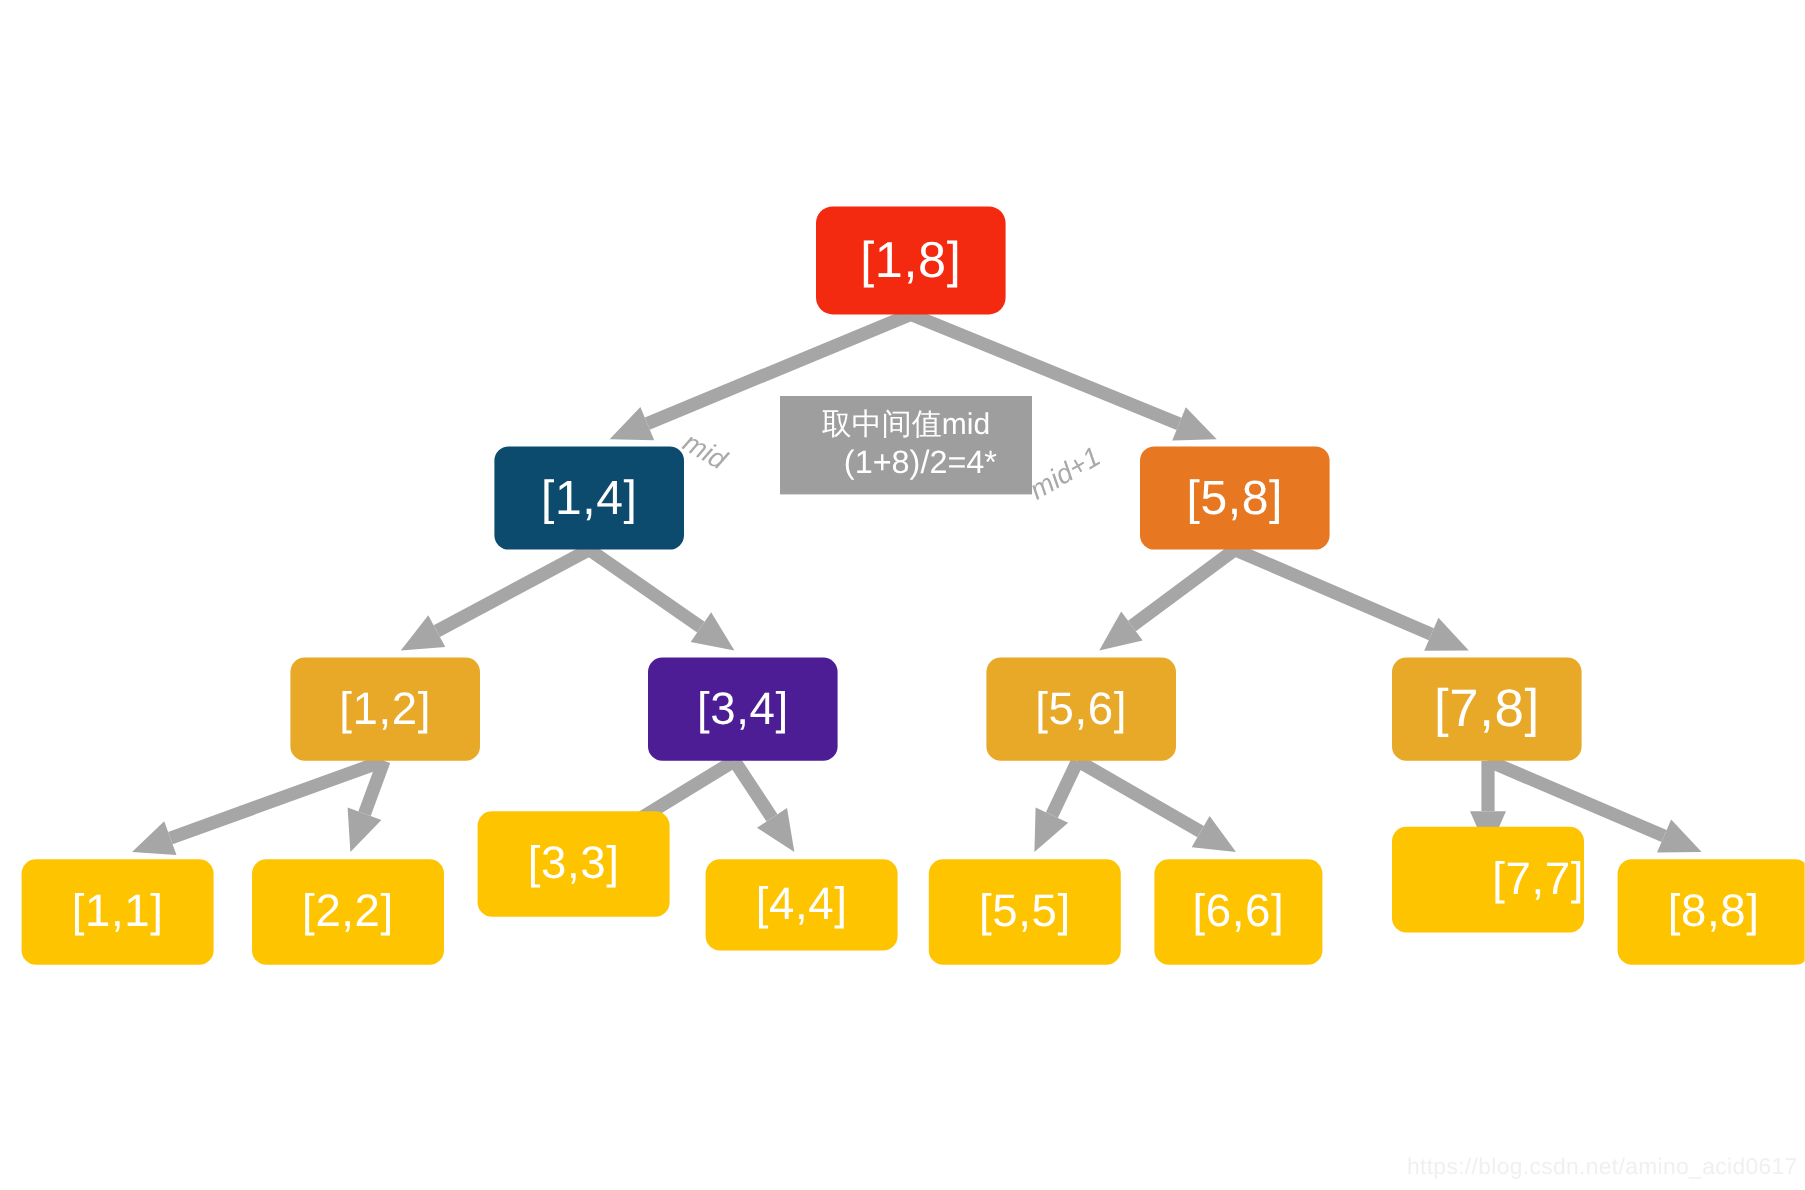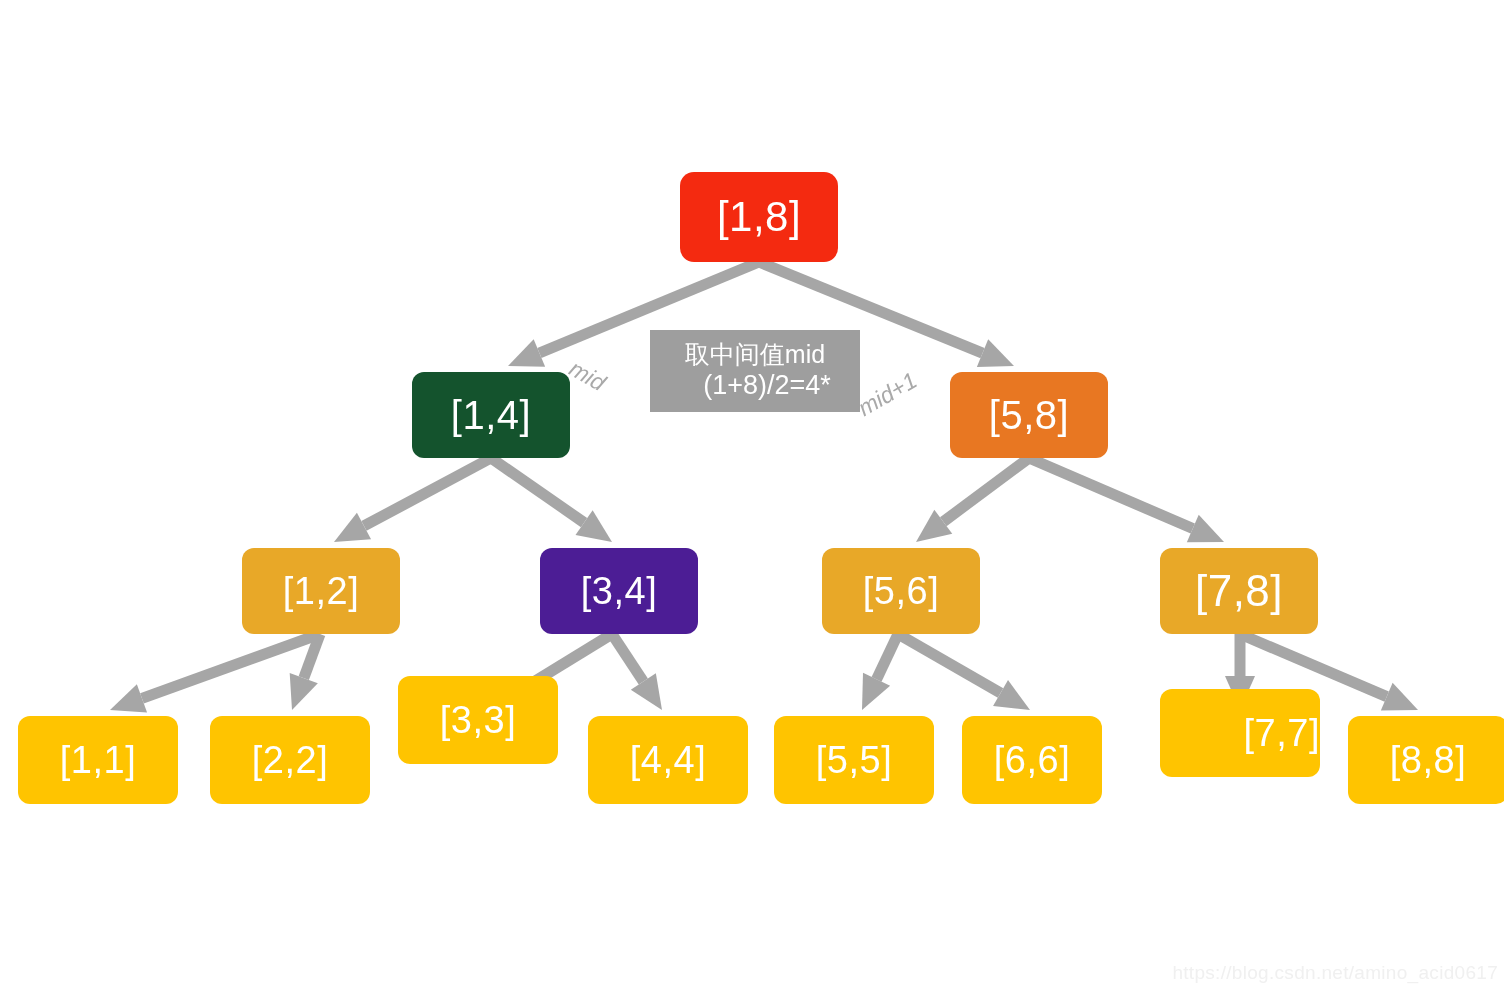--- a/index.html
+++ b/index.html
@@ -152,21 +152,21 @@
       <g>
         <line x1="1240" y1="634" x2="1386.7309250955238" y2="696.6491590295495" stroke="#a6a6a6" stroke-width="11" stroke-linecap="butt"></line>
         <polygon points="1418,710 1380.8408481967956,710.4443391344655 1392.621001994252,682.8539789246336" fill="#a6a6a6"></polygon>
       </g>
     </svg>
 
   <div id="node-layer">
       <div class="node root" style="left: 680px; top: 172px; width: 158px; height: 90px; background: rgb(244, 42, 16); font-size: 42px;">
         <span>[1,8]</span>
       </div>
-      <div class="node" style="left: 412px; top: 372px; width: 158px; height: 86px; background: #14532d; font-size: 40px;">
+      <div class="node" style="left: 412px; top: 372px; width: 158px; height: 86px; background: #0c4a6e; font-size: 40px;">
         <span>[1,4]</span>
       </div>
       <div class="node" style="left: 950px; top: 372px; width: 158px; height: 86px; background: rgb(232, 119, 34); font-size: 40px;">
         <span>[5,8]</span>
       </div>
       <div class="node" style="left: 242px; top: 548px; width: 158px; height: 86px; background: rgb(232, 168, 40); font-size: 38px;">
         <span>[1,2]</span>
       </div>
       <div class="node" style="left: 540px; top: 548px; width: 158px; height: 86px; background: #4c1d95; font-size: 38px;">
         <span>[3,4]</span>
@@ -179,21 +179,21 @@
       </div>
       <div class="node" style="left: 18px; top: 716px; width: 160px; height: 88px; background: rgb(255, 196, 0); font-size: 38px;">
         <span>[1,1]</span>
       </div>
       <div class="node" style="left: 210px; top: 716px; width: 160px; height: 88px; background: rgb(255, 196, 0); font-size: 38px;">
         <span>[2,2]</span>
       </div>
       <div class="node" style="left: 398px; top: 676px; width: 160px; height: 88px; background: rgb(255, 196, 0); font-size: 38px;">
         <span>[3,3]</span>
       </div>
-      <div class="node" style="left: 588px; top: 716px; width: 160px; height: 88px; background: rgb(255, 196, 0); font-size: 38px;">
+      <div class="node" style="left: 588px; top: 716px; width: 160px; height: 76px; background: rgb(255, 196, 0); font-size: 38px;">
         <span>[4,4]</span>
       </div>
       <div class="node" style="left: 774px; top: 716px; width: 160px; height: 88px; background: rgb(255, 196, 0); font-size: 38px;">
         <span>[5,5]</span>
       </div>
       <div class="node" style="left: 962px; top: 716px; width: 140px; height: 88px; background: rgb(255, 196, 0); font-size: 38px;">
         <span>[6,6]</span>
       </div>
       <div class="node" style="left: 1160px; top: 689px; width: 160px; height: 88px; background: rgb(255, 196, 0); font-size: 38px; justify-content: flex-end;">
         <span>[7,7]</span>

